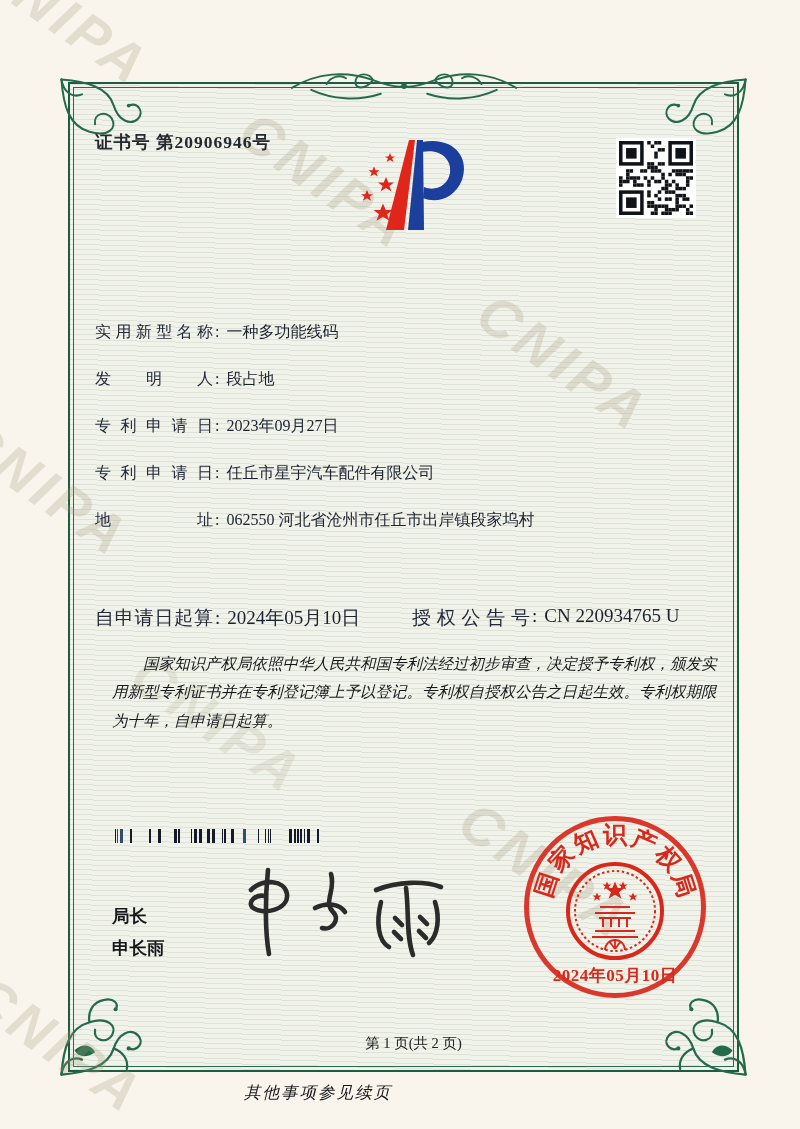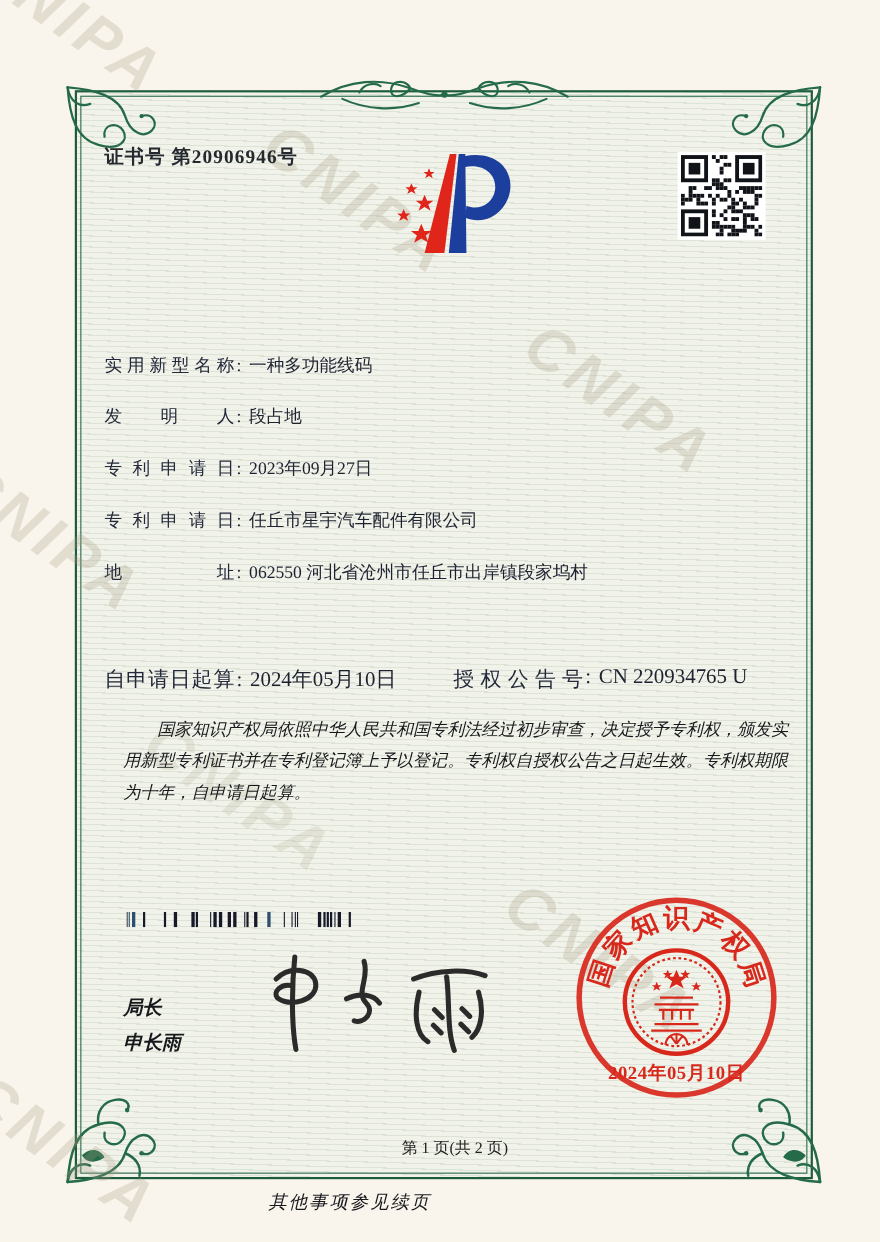--- a/index.html
+++ b/index.html
@@ -56,21 +56,21 @@
   .grant2{position:absolute;left:317px;top:0;}
 
   .paras{position:absolute;left:112px;top:650px;width:617px;font-size:15.5px;
          line-height:1.83;font-style:italic;color:#17181c;}
   .paras p{margin:0 0 6px 0;text-indent:2em;}
 
   .barcode{position:absolute;left:115px;top:829px;width:205px;height:14px;}
 
   .signer{position:absolute;left:112px;top:900px;
           font-family:"Liberation Sans","DejaVu Sans",sans-serif;
-          font-weight:bold;font-size:17.5px;color:#17181c;line-height:1.85;font-style:italic;}
+          font-weight:bold;font-size:17.5px;color:#17181c;line-height:1.85;}
   .signature{position:absolute;left:238px;top:858px;width:215px;height:100px;}
 
   
   .seal{position:absolute;left:519px;top:811px;width:192px;height:192px;}
   .seal-ring{position:absolute;inset:5px;border:5px solid rgba(216,40,28,0.92);border-radius:50%;}
   .seal-char{position:absolute;left:50%;top:50%;font-size:24px;font-weight:bold;
              color:#d8281c;font-family:"Liberation Serif","DejaVu Serif",serif;}
   .seal-emblem{position:absolute;left:46px;top:50px;width:100px;height:100px;}
   .seal-date{position:absolute;left:0;bottom:16px;width:100%;text-align:center;
              font-size:17px;font-weight:bold;color:#d8281c;letter-spacing:0.5px;}

